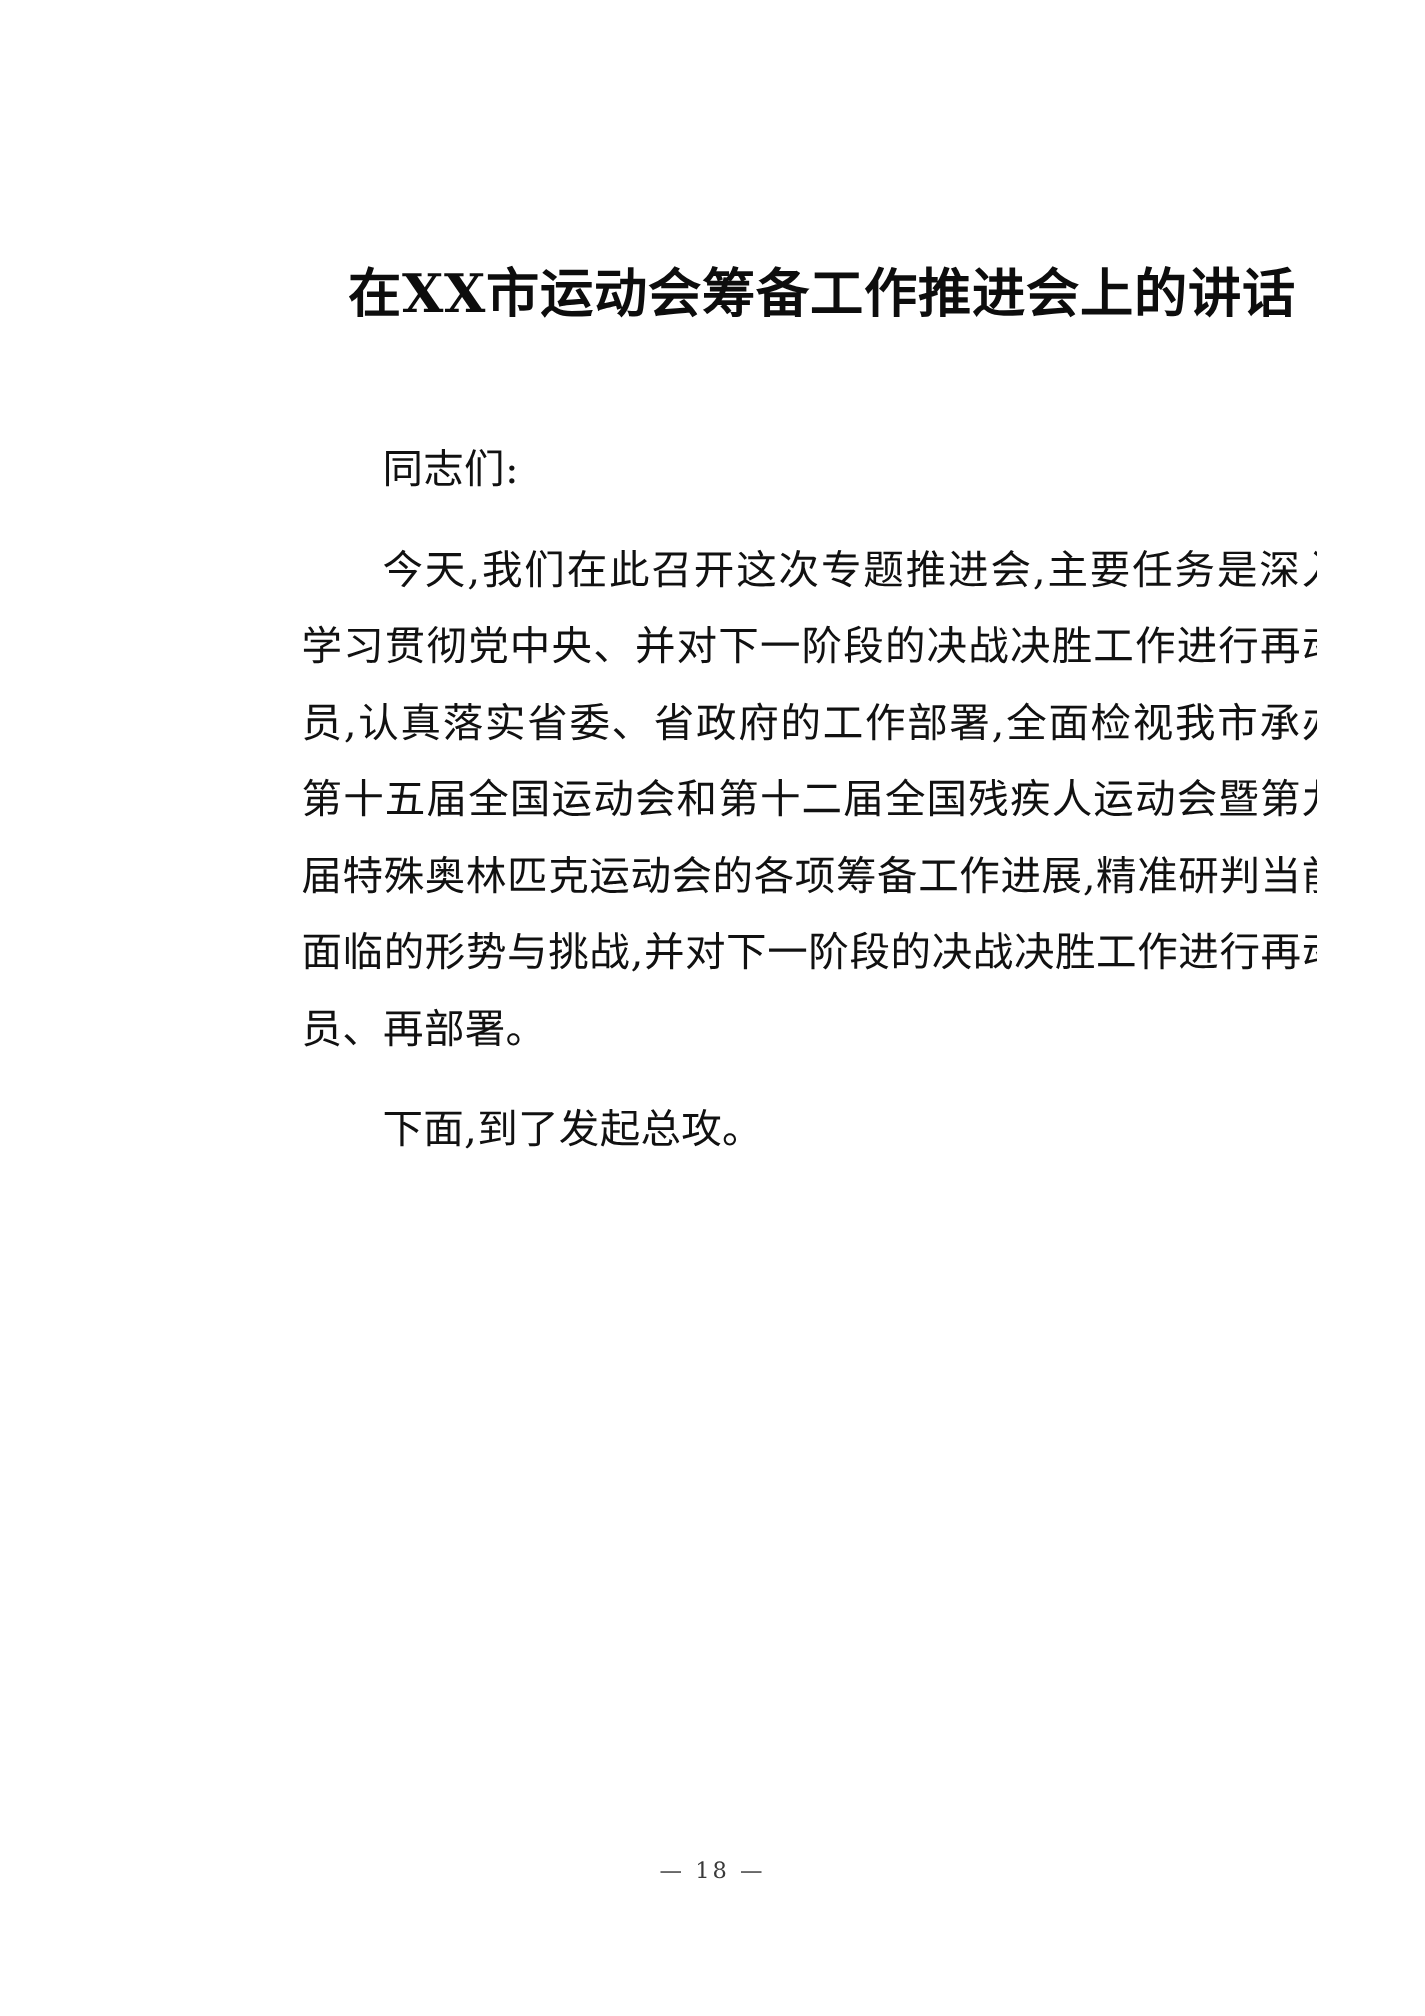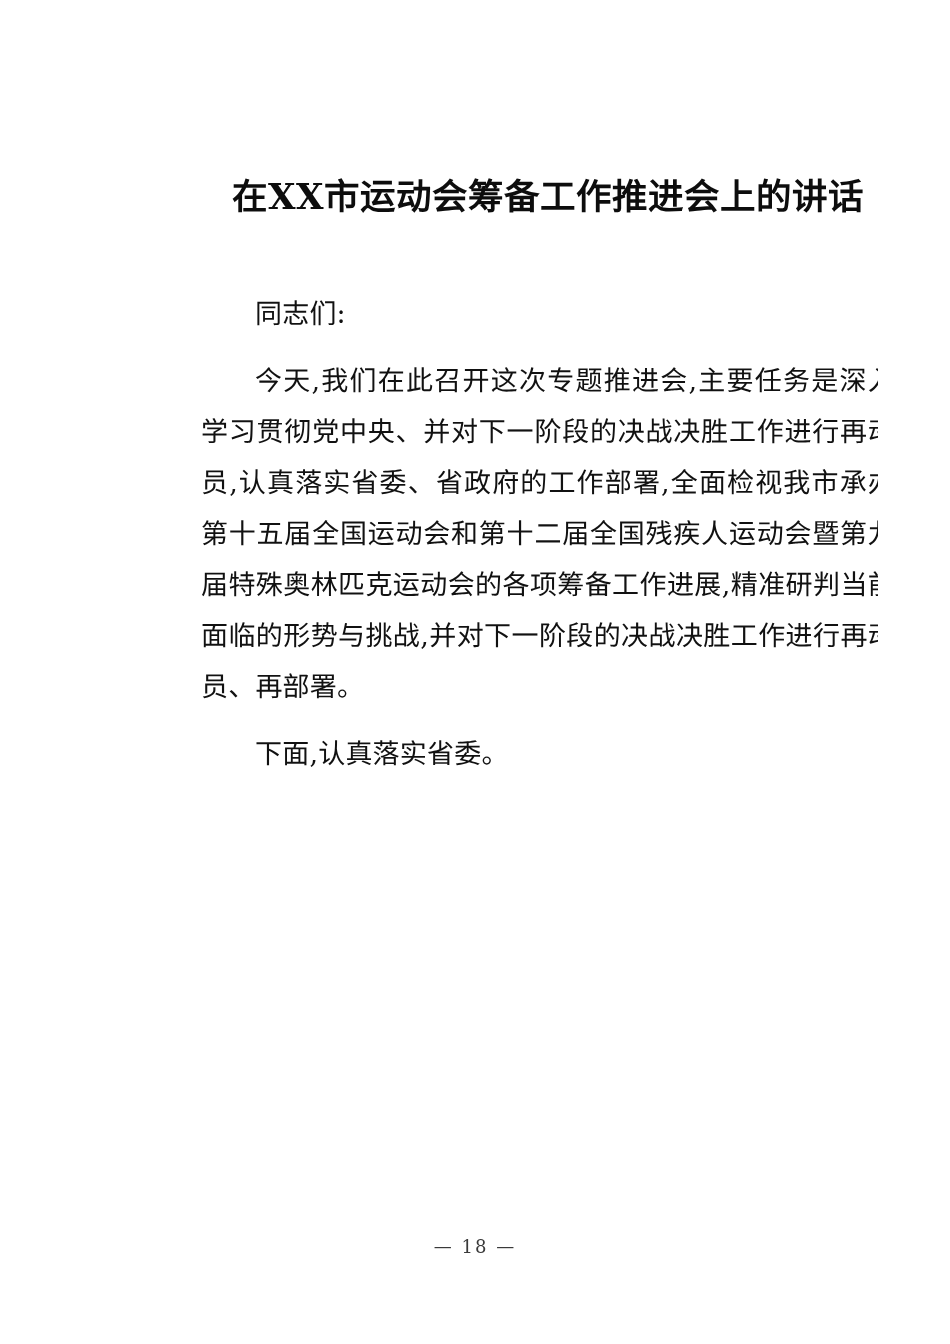--- a/index.html
+++ b/index.html
@@ -85,21 +85,21 @@
   }
 
   
   .page-footer {
     position: absolute;
     left: 0;
     right: 0;
     top: 1232px;
     text-align: center;
     font-family: "DejaVu Serif", "Liberation Serif", serif;
-    font-size: 18px;
+    font-size: 15px;
     line-height: 30px;
     color: #3a3a3a;
     letter-spacing: 2px;
   }
 </style>
 </head>
 <body>
 
 <div class="page">
 
@@ -107,21 +107,21 @@
 
     <h1 class="doc-title">在XX市运动会筹备工作推进会上的讲话</h1>
 
     <div class="body-block">
 
       <p class="para noindent">同志们:</p>
 
       <p class="para">今天,我们在此召开这次专题推进会,主要任务是深入学习贯彻党中央、并对下一阶段的决战决胜工作进行再动员,认真落实省委、省政府的工作部署,全面检视我市承办第十五届全国运动会和第十二届全国残疾人运动会暨第九届特殊奥林匹克运动会的各项筹备工作进展,精准研判当前面临的形势与挑战,并对下一阶段的决战决胜工作进行再动员、再部署。</p>
 
 
-      <p class="para">下面,认真落实省委。</p>
+      <p class="para">下面,到了发起总攻。</p>
 
 
     </div>
 
   </div>
 
   <div class="page-footer">— 18 —</div>
 
 </div>
 

